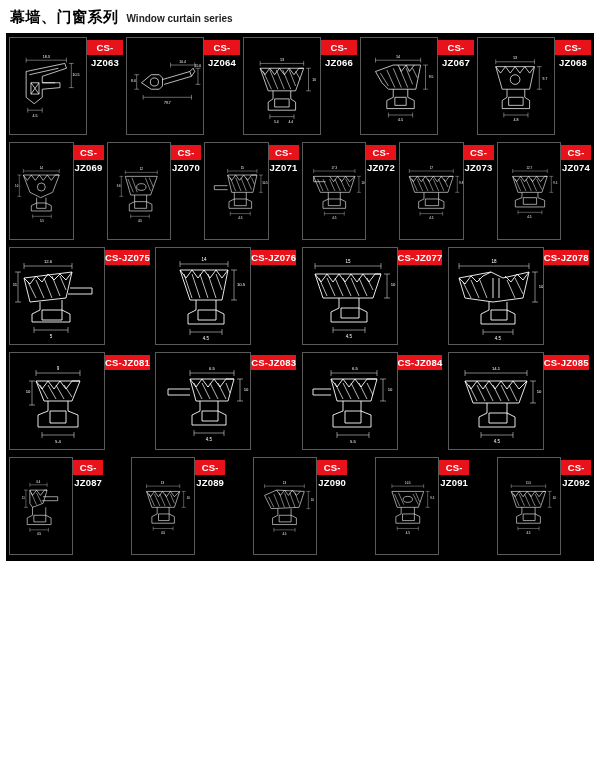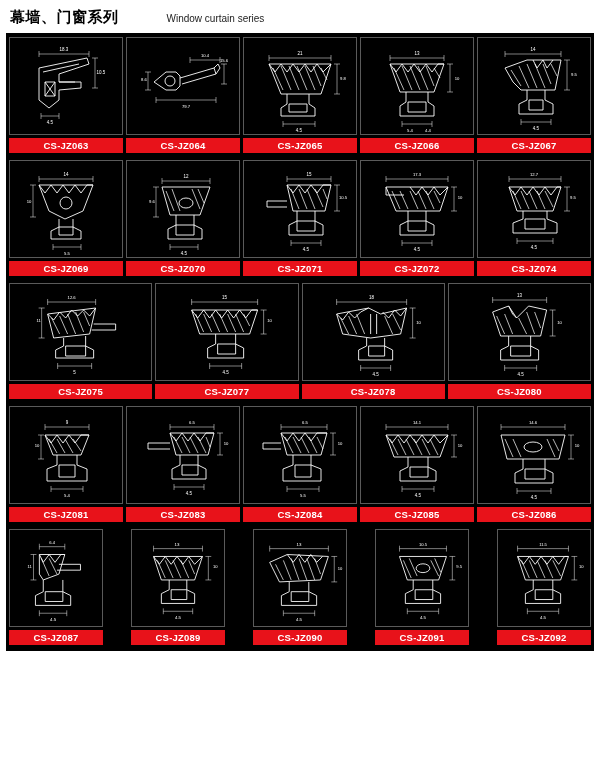--- a/index.html
+++ b/index.html
@@ -29,38 +29,37 @@
   .header .cn {
     font-size: 15px;
     font-weight: bold;
     color: #000000;
     letter-spacing: 0.5px;
     font-family: Liberation Mono, monospace;
   }
   .header .en {
     font-size: 10px;
     color: #222222;
-    font-weight: normal;
-    margin-left: 40px;
+    font-weight: bold;
   }
   .sheet {
     margin: 0 6px;
     background: #000000;
     padding: 4px 3px 6px 3px;
   }
   .row {
     display: flex;
     gap: 3px;
     margin-bottom: 7px;
   }
   .row:last-child { margin-bottom: 0; gap: 28px; }
   .cell {
     flex: 1 1 0;
     display: flex;
-    flex-direction: column;
+    flex-direction: row;
     background: #000000;
   }
   .fig {
     position: relative;
     height: 98px;
     background: #000000;
     border: 1px solid #5a5a5a;
     box-sizing: border-box;
     overflow: hidden;
   }
@@ -130,44 +129,20 @@
             </g>
             <text x="69" y="19" fill="#ffffff" font-size="4.2" text-anchor="middle" font-family="Liberation Sans, sans-serif">10.4</text>
             <text x="88" y="24" fill="#ffffff" font-size="4.2" text-anchor="middle" font-family="Liberation Sans, sans-serif">15.6</text>
             <text x="50" y="70" fill="#ffffff" font-size="4.2" text-anchor="middle" font-family="Liberation Sans, sans-serif">79.7</text>
             <text x="8" y="43" fill="#ffffff" font-size="4.2" text-anchor="middle" font-family="Liberation Sans, sans-serif">8.6</text>
           </svg>
         </div>
         <div class="label">CS-JZ064</div>
       </div>
 
-      <div class="cell">
-        <div class="fig">
-          <svg viewBox="0 0 94 96" preserveAspectRatio="xMidYMid meet">
-            <g stroke="#ffffff" fill="none" stroke-width="0.9">
-              <path d="M16 26 L78 26 L68 56 L28 56 Z"></path>
-              <path d="M16 26 L22 34 L28 26 L34 34 L40 26 L46 34 L52 26 L58 34 L64 26 L70 34 L78 26"></path>
-              <path d="M34 56 L34 66 L28 70 L28 78 L62 78 L62 70 L56 66 L56 56"></path>
-              <path d="M36 66 L54 66 L54 74 L36 74 Z"></path>
-            </g>
-            <g stroke="#ffffff" stroke-width="0.9" opacity="0.8">
-              <path d="M20 30 L30 52 M28 28 L38 52 M36 28 L46 52 M44 28 L54 52 M52 28 L62 52 M60 28 L68 48 M68 30 L74 42"></path>
-            </g>
-            <g stroke="#ffffff" stroke-width="0.5">
-              <path d="M16 20 L78 20 M16 17 L16 23 M78 17 L78 23"></path>
-              <path d="M84 26 L84 56 M81 26 L87 26 M81 56 L87 56"></path>
-              <path d="M30 86 L62 86 M30 83 L30 89 M62 83 L62 89"></path>
-            </g>
-            <text x="47" y="17" fill="#ffffff" font-size="4.5" text-anchor="middle" font-family="Liberation Sans, sans-serif">21</text>
-            <text x="90" y="42" fill="#ffffff" font-size="4.2" text-anchor="middle" font-family="Liberation Sans, sans-serif">9.8</text>
-            <text x="46" y="94" fill="#ffffff" font-size="4.5" text-anchor="middle" font-family="Liberation Sans, sans-serif">4.5</text>
-          </svg>
-        </div>
-        <div class="label">CS-JZ065</div>
-      </div>
 
       <div class="cell">
         <div class="fig">
           <svg viewBox="0 0 94 96" preserveAspectRatio="xMidYMid meet">
             <g stroke="#ffffff" fill="none" stroke-width="0.9">
               <path d="M20 26 L74 26 L64 54 L30 54 Z"></path>
               <path d="M20 26 L26 34 L32 26 L38 34 L44 26 L50 34 L56 26 L62 34 L68 26 L74 26"></path>
               <path d="M36 54 L36 64 L30 68 L30 78 L64 78 L64 68 L58 64 L58 54"></path>
               <path d="M38 64 L56 64 L56 74 L38 74 Z"></path>
             </g>
@@ -206,20 +181,42 @@
               <path d="M34 84 L64 84 M34 81 L34 87 M64 81 L64 87"></path>
             </g>
             <text x="46" y="13" fill="#ffffff" font-size="4.5" text-anchor="middle" font-family="Liberation Sans, sans-serif">14</text>
             <text x="87" y="38" fill="#ffffff" font-size="4.2" text-anchor="middle" font-family="Liberation Sans, sans-serif">9.5</text>
             <text x="49" y="92" fill="#ffffff" font-size="4.5" text-anchor="middle" font-family="Liberation Sans, sans-serif">4.5</text>
           </svg>
         </div>
         <div class="label">CS-JZ067</div>
       </div>
 
+      <div class="cell">
+        <div class="fig">
+          <svg viewBox="0 0 94 96" preserveAspectRatio="xMidYMid meet">
+            <g stroke="#ffffff" fill="none" stroke-width="0.9">
+              <path d="M22 24 L70 24 L64 52 L30 52 Z"></path>
+              <path d="M22 24 L28 32 L34 24 L40 32 L46 24 L52 32 L58 24 L64 32 L70 24"></path>
+              <circle cx="46" cy="40" r="6"></circle>
+              <path d="M36 52 L36 62 L30 66 L30 76 L64 76 L64 66 L58 62 L58 52"></path>
+              <path d="M38 62 L56 62 L56 72 L38 72 Z"></path>
+            </g>
+            <g stroke="#ffffff" stroke-width="0.5">
+              <path d="M22 18 L70 18 M22 15 L22 21 M70 15 L70 21"></path>
+              <path d="M76 24 L76 52 M73 24 L79 24 M73 52 L79 52"></path>
+              <path d="M32 84 L62 84 M32 81 L32 87 M62 81 L62 87"></path>
+            </g>
+            <text x="46" y="15" fill="#ffffff" font-size="4.5" text-anchor="middle" font-family="Liberation Sans, sans-serif">13</text>
+            <text x="83" y="40" fill="#ffffff" font-size="4.2" text-anchor="middle" font-family="Liberation Sans, sans-serif">9.7</text>
+            <text x="47" y="92" fill="#ffffff" font-size="4.5" text-anchor="middle" font-family="Liberation Sans, sans-serif">4.8</text>
+          </svg>
+        </div>
+        <div class="label">CS-JZ068</div>
+      </div>
     </div>
 
     <div class="row">
       <div class="cell">
         <div class="fig">
           <svg viewBox="0 0 94 96" preserveAspectRatio="xMidYMid meet">
             <g stroke="#ffffff" fill="none" stroke-width="0.9">
               <path d="M20 24 L74 24 L64 50 L46 58 L30 50 Z"></path>
               <path d="M20 24 L26 32 L32 24 L38 32 L44 24 L50 32 L56 24 L62 32 L68 24 L74 24"></path>
               <circle cx="47" cy="42" r="6"></circle>
@@ -309,20 +306,44 @@
               <path d="M32 82 L62 82 M32 79 L32 85 M62 79 L62 85"></path>
             </g>
             <text x="47" y="15" fill="#ffffff" font-size="4.2" text-anchor="middle" font-family="Liberation Sans, sans-serif">17.3</text>
             <text x="90" y="38" fill="#ffffff" font-size="4.2" text-anchor="middle" font-family="Liberation Sans, sans-serif">10</text>
             <text x="47" y="90" fill="#ffffff" font-size="4.5" text-anchor="middle" font-family="Liberation Sans, sans-serif">4.5</text>
           </svg>
         </div>
         <div class="label">CS-JZ072</div>
       </div>
 
+      <div class="cell">
+        <div class="fig">
+          <svg viewBox="0 0 94 96" preserveAspectRatio="xMidYMid meet">
+            <g stroke="#ffffff" fill="none" stroke-width="0.9">
+              <path d="M14 26 L80 26 L72 50 L22 50 Z"></path>
+              <path d="M14 26 L20 34 L26 26 L32 34 L38 26 L44 34 L50 26 L56 34 L62 26 L68 34 L74 26 L80 26"></path>
+              <path d="M36 50 L36 60 L28 64 L28 74 L66 74 L66 64 L58 60 L58 50"></path>
+              <path d="M38 60 L58 60 L58 70 L38 70 Z"></path>
+            </g>
+            <g stroke="#ffffff" stroke-width="0.9" opacity="0.8">
+              <path d="M18 30 L26 48 M26 30 L34 48 M34 30 L42 48 M42 30 L50 48 M50 30 L58 48 M58 30 L66 48 M66 30 L72 42"></path>
+            </g>
+            <g stroke="#ffffff" stroke-width="0.5">
+              <path d="M14 18 L80 18 M14 15 L14 21 M80 15 L80 21"></path>
+              <path d="M86 26 L86 50 M83 26 L89 26 M83 50 L89 50"></path>
+              <path d="M30 82 L64 82 M30 79 L30 85 M64 79 L64 85"></path>
+            </g>
+            <text x="47" y="15" fill="#ffffff" font-size="4.5" text-anchor="middle" font-family="Liberation Sans, sans-serif">17</text>
+            <text x="92" y="38" fill="#ffffff" font-size="4.2" text-anchor="middle" font-family="Liberation Sans, sans-serif">9.8</text>
+            <text x="47" y="90" fill="#ffffff" font-size="4.5" text-anchor="middle" font-family="Liberation Sans, sans-serif">4.5</text>
+          </svg>
+        </div>
+        <div class="label">CS-JZ073</div>
+      </div>
 
       <div class="cell">
         <div class="fig">
           <svg viewBox="0 0 94 96" preserveAspectRatio="xMidYMid meet">
             <g stroke="#ffffff" fill="none" stroke-width="0.9">
               <path d="M22 26 L74 26 L66 50 L30 50 Z"></path>
               <path d="M22 26 L28 34 L34 26 L40 34 L46 26 L52 34 L58 26 L64 34 L70 26 L74 26"></path>
               <path d="M36 50 L36 58 L26 62 L26 72 L70 72 L70 62 L60 58 L60 50"></path>
               <path d="M38 58 L58 58 L58 68 L38 68 Z"></path>
             </g>
@@ -363,20 +384,44 @@
               <path d="M24 82 L58 82 M24 79 L24 85 M58 79 L58 85"></path>
             </g>
             <text x="38" y="15" fill="#ffffff" font-size="4.2" text-anchor="middle" font-family="Liberation Sans, sans-serif">12.6</text>
             <text x="5" y="38" fill="#ffffff" font-size="4.2" text-anchor="middle" font-family="Liberation Sans, sans-serif">11</text>
             <text x="41" y="90" fill="#ffffff" font-size="4.5" text-anchor="middle" font-family="Liberation Sans, sans-serif">5</text>
           </svg>
         </div>
         <div class="label">CS-JZ075</div>
       </div>
 
+      <div class="cell">
+        <div class="fig">
+          <svg viewBox="0 0 94 96" preserveAspectRatio="xMidYMid meet">
+            <g stroke="#ffffff" fill="none" stroke-width="0.9">
+              <path d="M24 22 L72 22 L66 52 L34 52 Z"></path>
+              <path d="M24 22 L30 30 L36 22 L42 30 L48 22 L54 30 L60 22 L66 30 L72 22"></path>
+              <path d="M40 52 L40 62 L32 66 L32 76 L68 76 L68 66 L60 62 L60 52"></path>
+              <path d="M42 62 L60 62 L60 72 L42 72 Z"></path>
+            </g>
+            <g stroke="#ffffff" stroke-width="0.9" opacity="0.8">
+              <path d="M28 26 L36 50 M36 26 L44 50 M44 26 L52 50 M52 26 L60 50 M60 26 L66 42"></path>
+            </g>
+            <g stroke="#ffffff" stroke-width="0.5">
+              <path d="M24 16 L72 16 M24 13 L24 19 M72 13 L72 19"></path>
+              <path d="M78 22 L78 52 M75 22 L81 22 M75 52 L81 52"></path>
+              <path d="M34 84 L66 84 M34 81 L34 87 M66 81 L66 87"></path>
+            </g>
+            <text x="48" y="13" fill="#ffffff" font-size="4.5" text-anchor="middle" font-family="Liberation Sans, sans-serif">14</text>
+            <text x="85" y="38" fill="#ffffff" font-size="4.2" text-anchor="middle" font-family="Liberation Sans, sans-serif">10.5</text>
+            <text x="50" y="92" fill="#ffffff" font-size="4.5" text-anchor="middle" font-family="Liberation Sans, sans-serif">4.5</text>
+          </svg>
+        </div>
+        <div class="label">CS-JZ076</div>
+      </div>
 
       <div class="cell">
         <div class="fig">
           <svg viewBox="0 0 94 96" preserveAspectRatio="xMidYMid meet">
             <g stroke="#ffffff" fill="none" stroke-width="0.9">
               <path d="M12 26 L78 26 L70 50 L20 50 Z"></path>
               <path d="M12 26 L18 34 L24 26 L30 34 L36 26 L42 34 L48 26 L54 34 L60 26 L66 34 L72 26 L78 26"></path>
               <path d="M36 50 L36 60 L28 64 L28 74 L64 74 L64 64 L56 60 L56 50"></path>
               <path d="M38 60 L56 60 L56 70 L38 70 Z"></path>
             </g>
@@ -417,44 +462,20 @@
             </g>
             <text x="45" y="15" fill="#ffffff" font-size="4.5" text-anchor="middle" font-family="Liberation Sans, sans-serif">18</text>
             <text x="92" y="40" fill="#ffffff" font-size="4.2" text-anchor="middle" font-family="Liberation Sans, sans-serif">10</text>
             <text x="49" y="92" fill="#ffffff" font-size="4.5" text-anchor="middle" font-family="Liberation Sans, sans-serif">4.5</text>
           </svg>
         </div>
         <div class="label">CS-JZ078</div>
       </div>
 
 
-      <div class="cell">
-        <div class="fig">
-          <svg viewBox="0 0 94 96" preserveAspectRatio="xMidYMid meet">
-            <g stroke="#ffffff" fill="none" stroke-width="0.9">
-              <path d="M20 28 L36 22 L44 34 L56 22 L74 26 L68 52 L28 52 Z"></path>
-              <path d="M36 22 L40 30 L44 34"></path>
-              <path d="M36 52 L36 62 L28 66 L28 76 L66 76 L66 66 L58 62 L58 52"></path>
-              <path d="M38 62 L58 62 L58 72 L38 72 Z"></path>
-            </g>
-            <g stroke="#ffffff" stroke-width="0.9" opacity="0.8">
-              <path d="M24 32 L32 50 M32 30 L40 50 M46 34 L54 50 M54 28 L62 50 M62 28 L68 44"></path>
-            </g>
-            <g stroke="#ffffff" stroke-width="0.5">
-              <path d="M20 16 L74 16 M20 13 L20 19 M74 13 L74 19"></path>
-              <path d="M80 26 L80 52 M77 26 L83 26 M77 52 L83 52"></path>
-              <path d="M32 84 L64 84 M32 81 L32 87 M64 81 L64 87"></path>
-            </g>
-            <text x="47" y="13" fill="#ffffff" font-size="4.5" text-anchor="middle" font-family="Liberation Sans, sans-serif">13</text>
-            <text x="87" y="40" fill="#ffffff" font-size="4.2" text-anchor="middle" font-family="Liberation Sans, sans-serif">10</text>
-            <text x="48" y="92" fill="#ffffff" font-size="4.5" text-anchor="middle" font-family="Liberation Sans, sans-serif">4.5</text>
-          </svg>
-        </div>
-        <div class="label">CS-JZ080</div>
-      </div>
     </div>
 
     <div class="row">
       <div class="cell">
         <div class="fig">
           <svg viewBox="0 0 94 96" preserveAspectRatio="xMidYMid meet">
             <g stroke="#ffffff" fill="none" stroke-width="0.9">
               <path d="M26 28 L70 28 L62 48 L34 48 Z"></path>
               <path d="M26 28 L32 36 L38 28 L44 36 L50 28 L56 36 L62 28 L70 28"></path>
               <path d="M38 48 L38 58 L28 62 L28 74 L68 74 L68 62 L58 58 L58 48"></path>
@@ -547,44 +568,20 @@
               <path d="M32 82 L64 82 M32 79 L32 85 M64 79 L64 85"></path>
             </g>
             <text x="47" y="17" fill="#ffffff" font-size="4.2" text-anchor="middle" font-family="Liberation Sans, sans-serif">14.1</text>
             <text x="90" y="40" fill="#ffffff" font-size="4.2" text-anchor="middle" font-family="Liberation Sans, sans-serif">10</text>
             <text x="48" y="90" fill="#ffffff" font-size="4.5" text-anchor="middle" font-family="Liberation Sans, sans-serif">4.5</text>
           </svg>
         </div>
         <div class="label">CS-JZ085</div>
       </div>
 
-      <div class="cell">
-        <div class="fig">
-          <svg viewBox="0 0 94 96" preserveAspectRatio="xMidYMid meet">
-            <g stroke="#ffffff" fill="none" stroke-width="0.9">
-              <path d="M14 28 L78 28 L72 52 L20 52 Z"></path>
-              <ellipse cx="46" cy="40" rx="9" ry="5"></ellipse>
-              <path d="M36 52 L36 62 L28 66 L28 76 L66 76 L66 66 L58 62 L58 52"></path>
-              <path d="M38 62 L58 62 L58 72 L38 72 Z"></path>
-            </g>
-            <g stroke="#ffffff" stroke-width="0.9" opacity="0.8">
-              <path d="M18 32 L26 50 M26 32 L34 50 M60 32 L68 50 M66 32 L72 44"></path>
-            </g>
-            <g stroke="#ffffff" stroke-width="0.5">
-              <path d="M14 20 L78 20 M14 17 L14 23 M78 17 L78 23"></path>
-              <path d="M84 28 L84 52 M81 28 L87 28 M81 52 L87 52"></path>
-              <path d="M30 84 L64 84 M30 81 L30 87 M64 81 L64 87"></path>
-            </g>
-            <text x="46" y="17" fill="#ffffff" font-size="4.2" text-anchor="middle" font-family="Liberation Sans, sans-serif">14.6</text>
-            <text x="90" y="40" fill="#ffffff" font-size="4.2" text-anchor="middle" font-family="Liberation Sans, sans-serif">10</text>
-            <text x="47" y="92" fill="#ffffff" font-size="4.5" text-anchor="middle" font-family="Liberation Sans, sans-serif">4.5</text>
-          </svg>
-        </div>
-        <div class="label">CS-JZ086</div>
-      </div>
     </div>
 
     <div class="row">
       <div class="cell">
         <div class="fig">
           <svg viewBox="0 0 94 96" preserveAspectRatio="xMidYMid meet">
             <g stroke="#ffffff" fill="none" stroke-width="0.9">
               <path d="M30 24 L56 24 L50 44 L34 50 L30 44 Z"></path>
               <path d="M30 24 L34 32 L40 24 L46 32 L52 24 L56 24"></path>
               <path d="M34 50 L34 62 L26 66 L26 76 L62 76 L62 66 L54 62 L54 50"></path>

